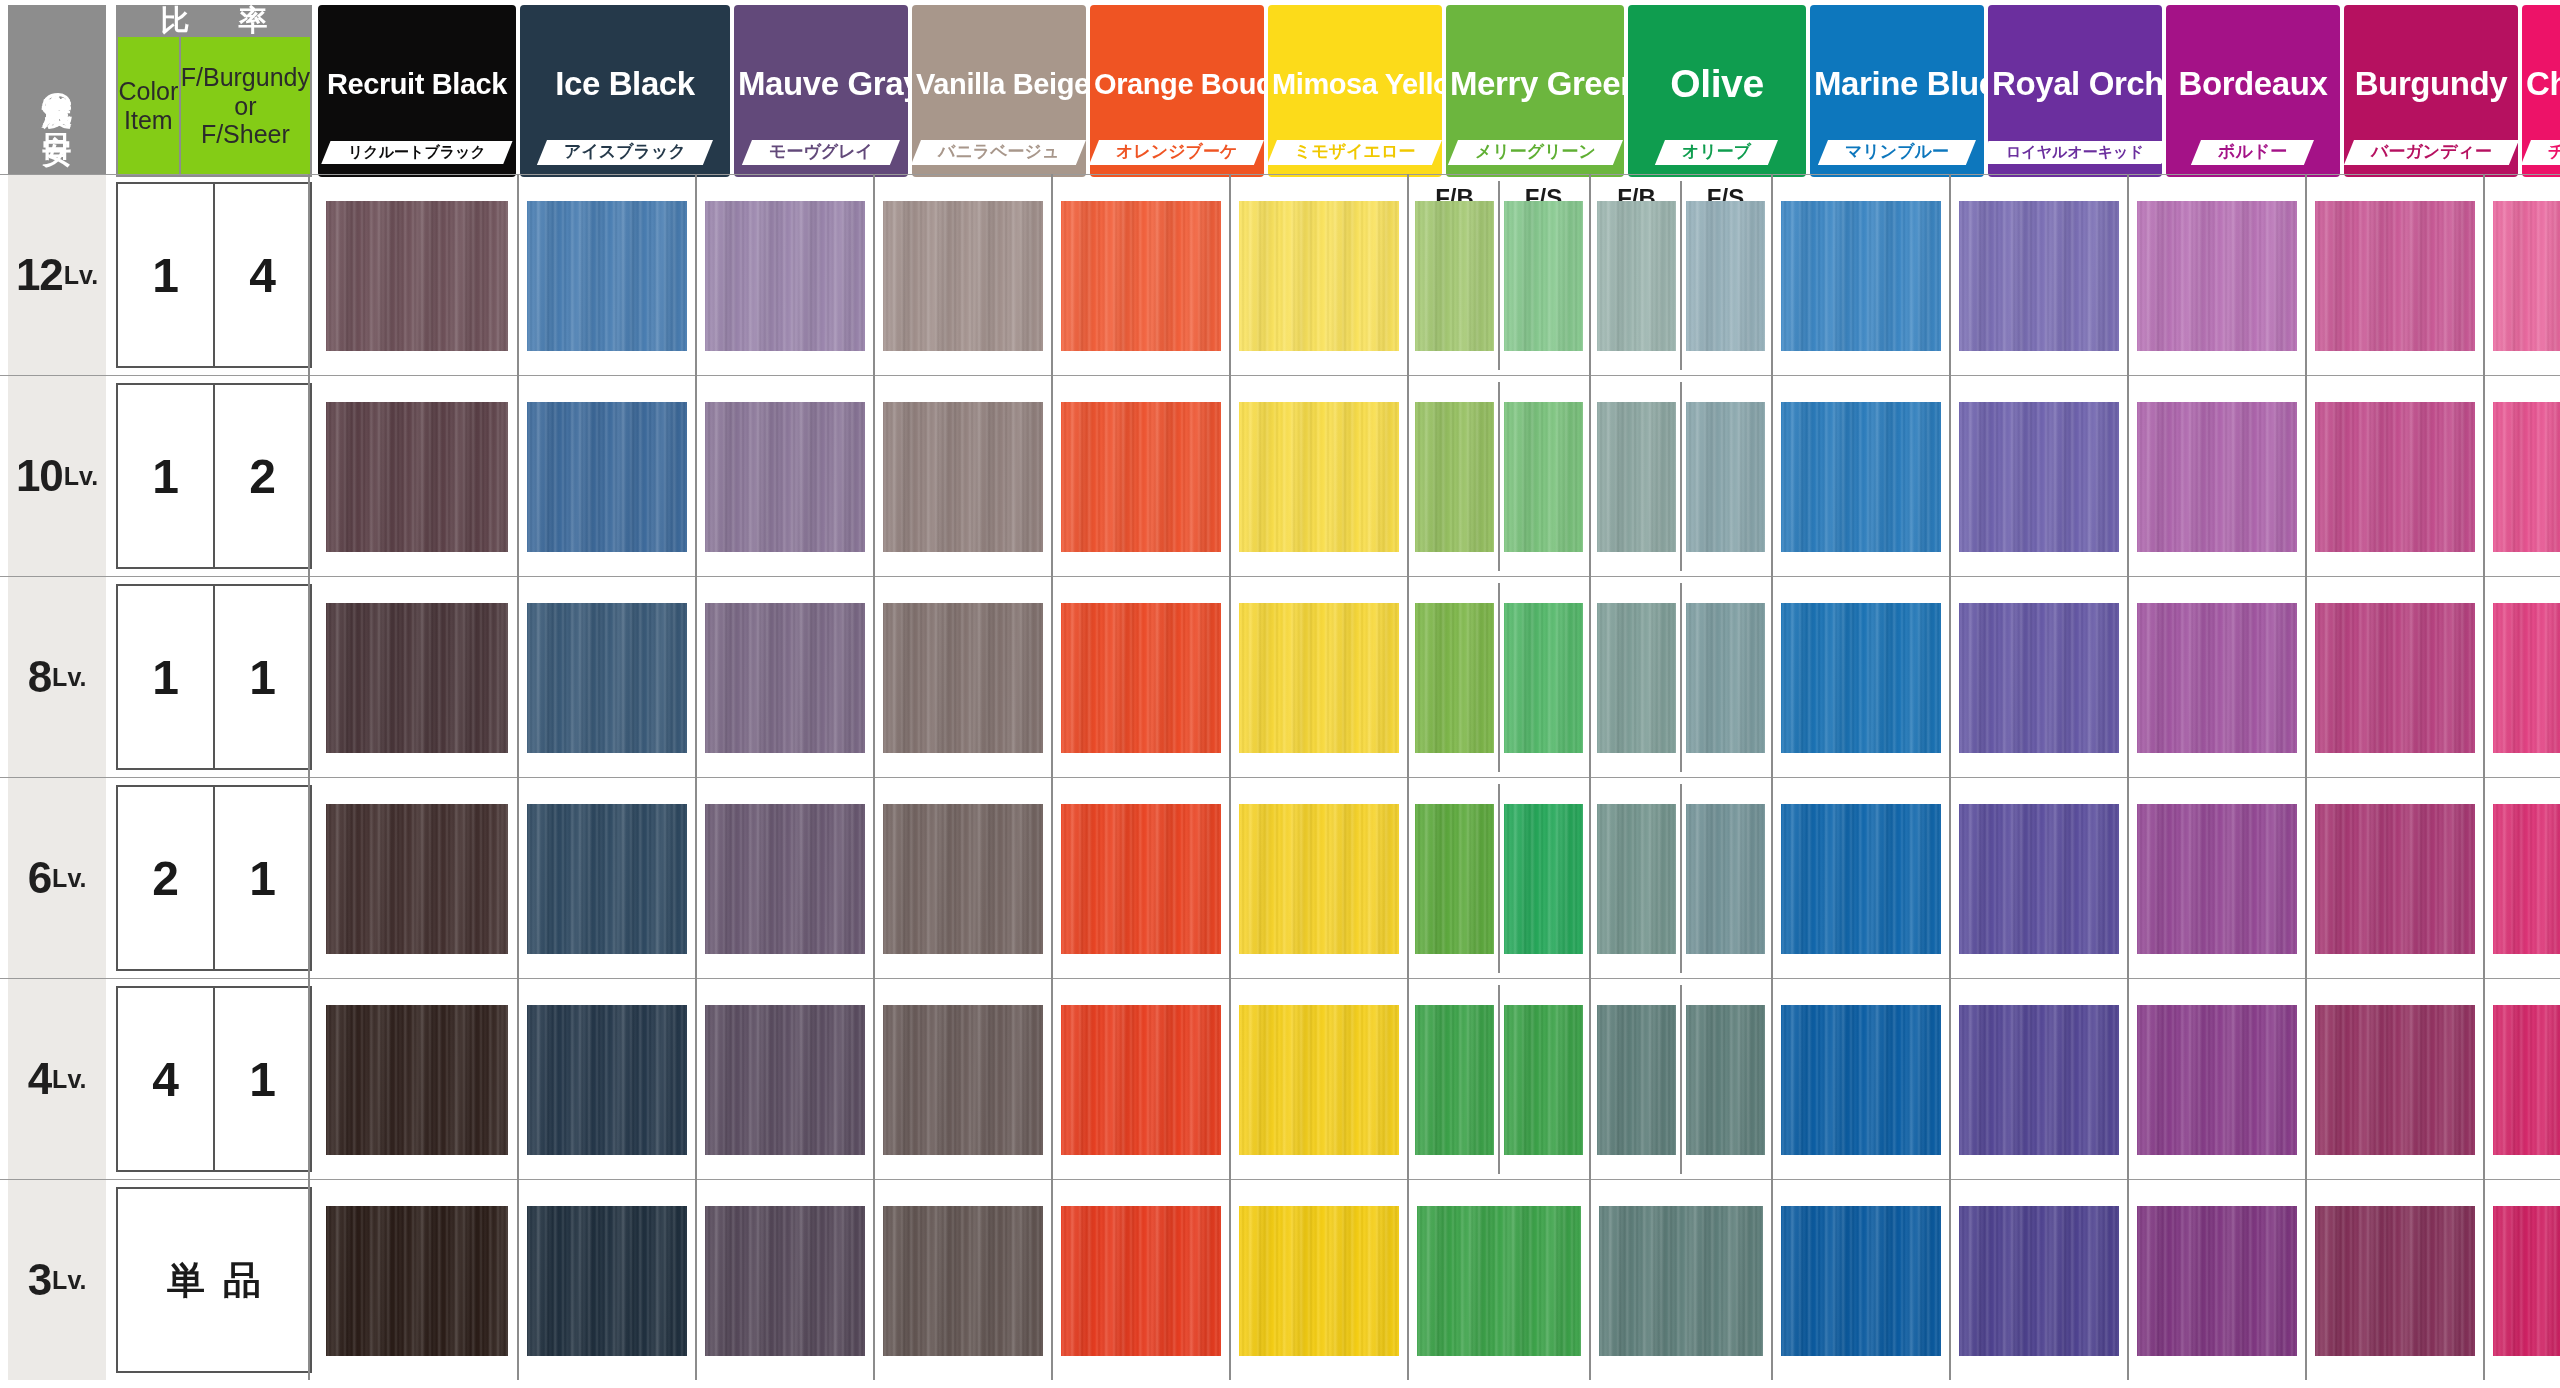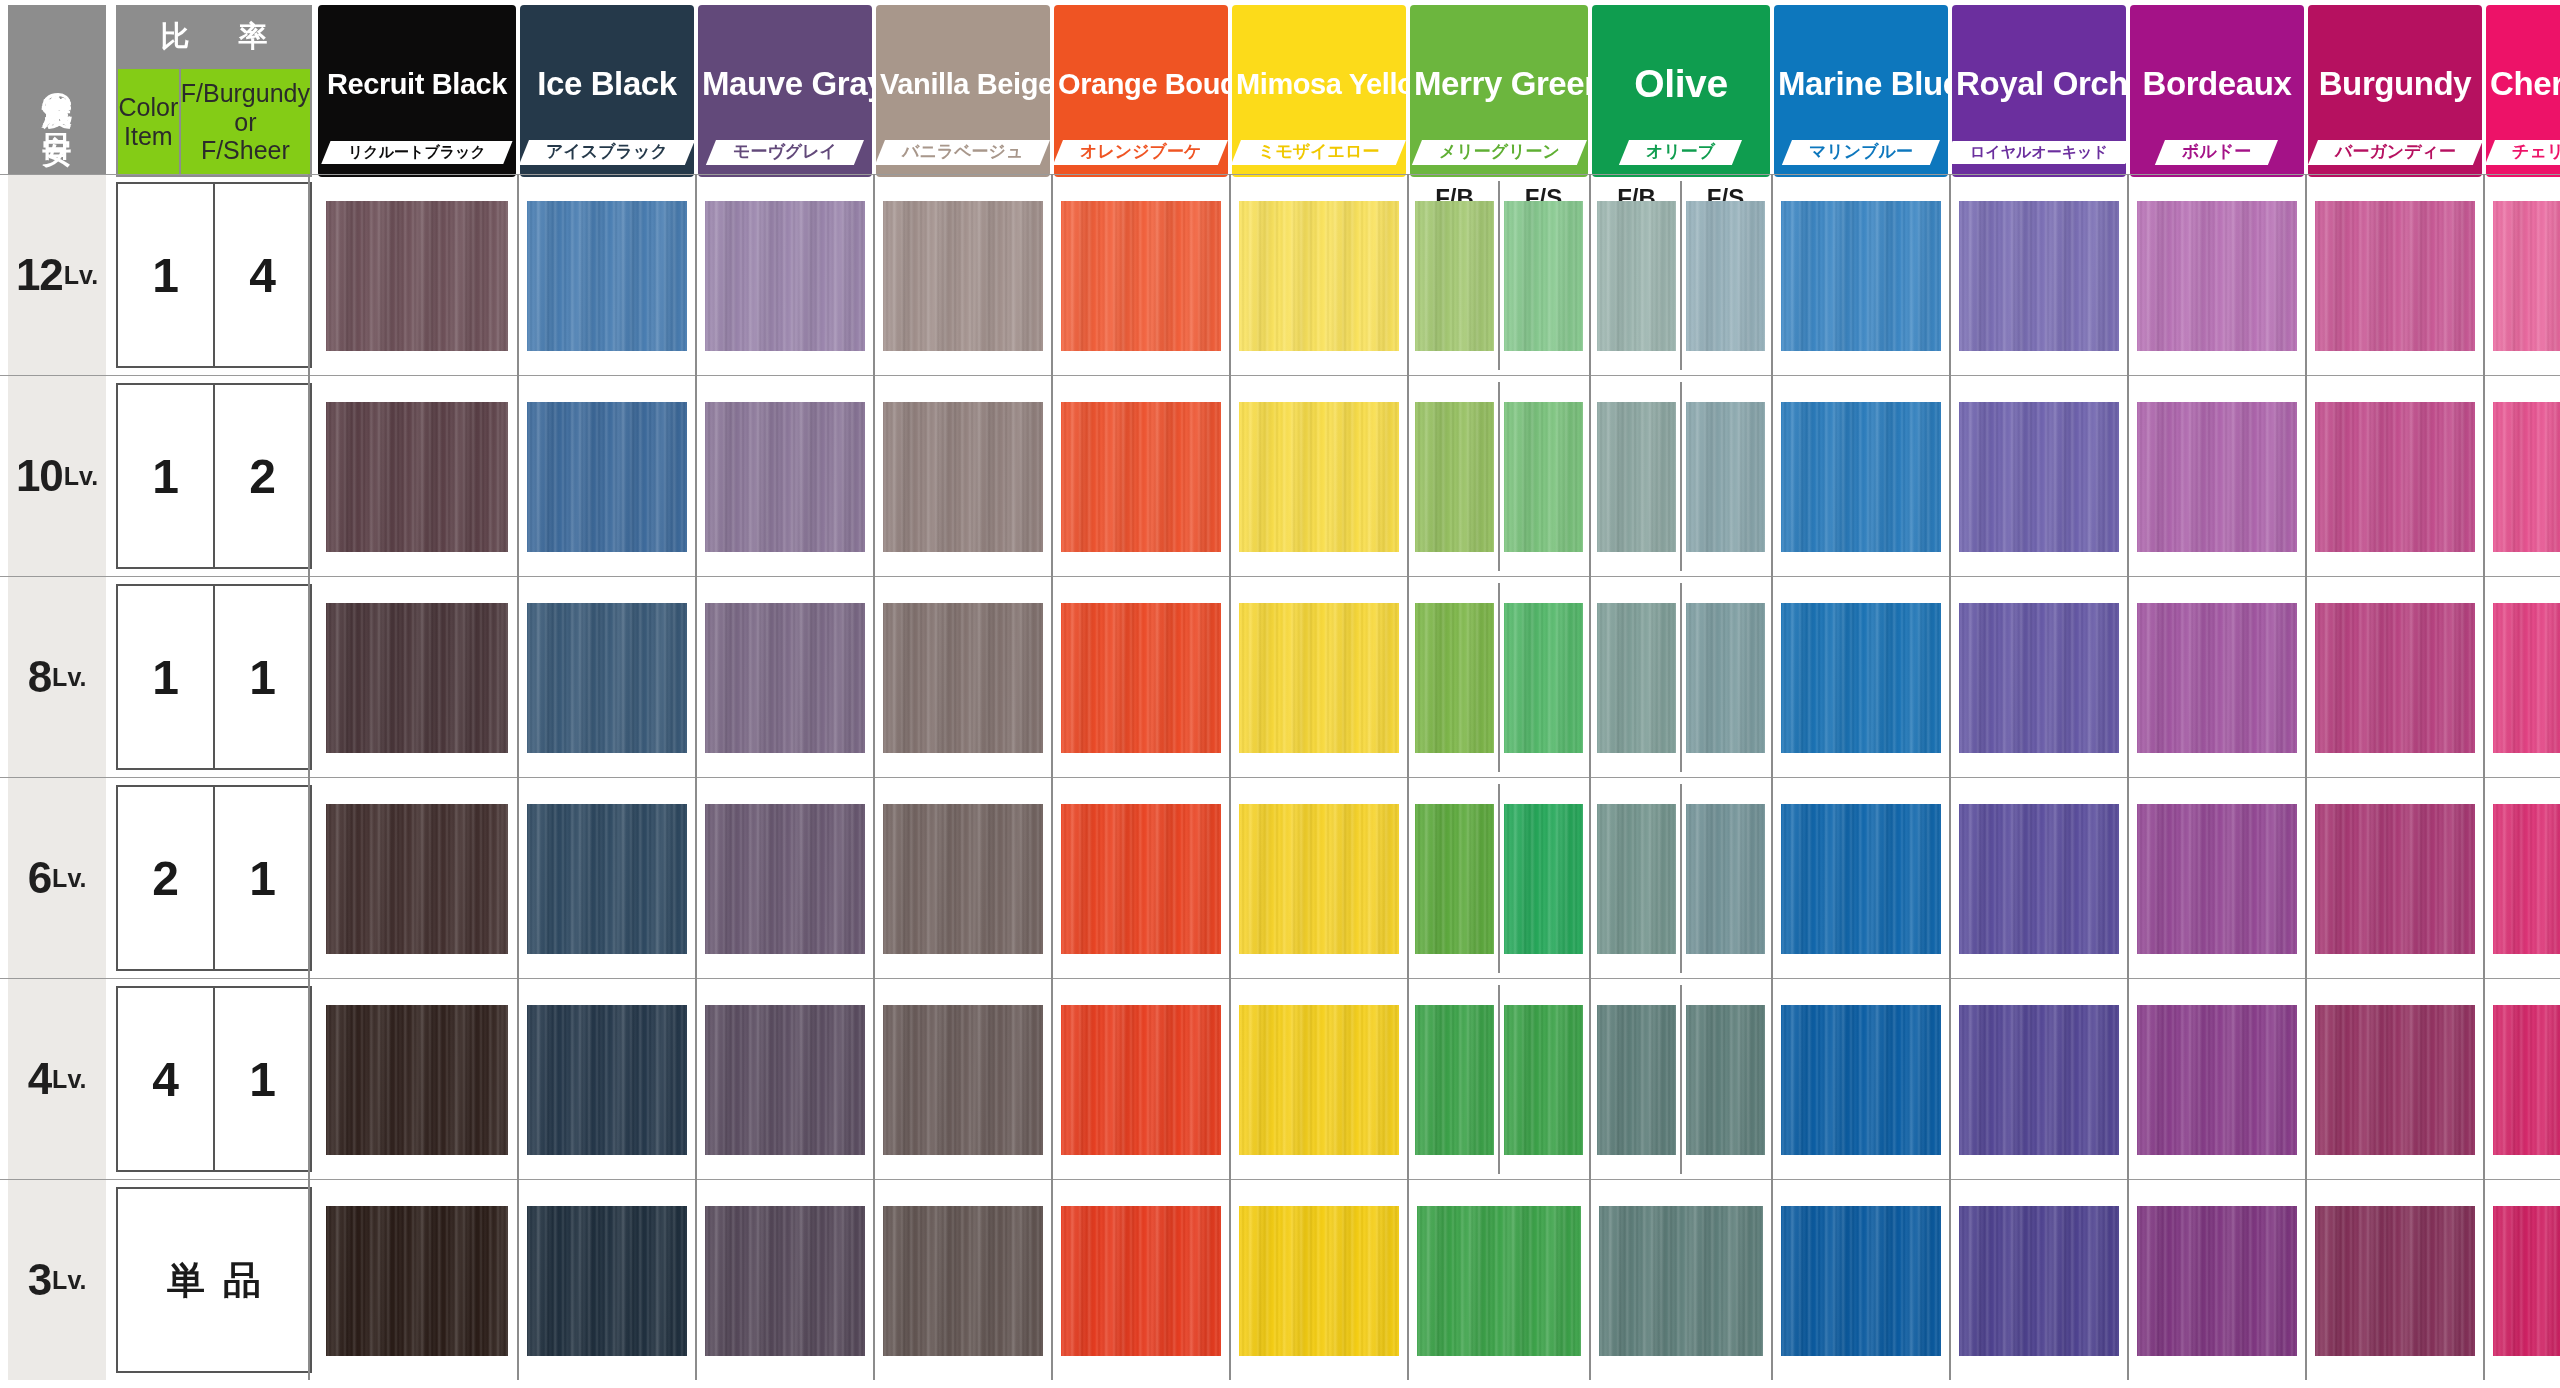--- a/index.html
+++ b/index.html
@@ -55,21 +55,21 @@
   .ratio-head {
     width: 196px;
     height: 172px;
     margin-top: 5px;
     margin-left: 10px;
     flex-shrink: 0;
     display: flex;
     flex-direction: column;
   }
   .ratio-title {
-    height: 64px;
+    height: 32px;
     background: #8d8d8d;
     color: #fff;
     font-size: 29px;
     font-weight: bold;
     display: flex;
     align-items: center;
     justify-content: center;
     letter-spacing: 10px;
     padding-left: 10px;
   }
@@ -313,21 +313,21 @@
     </div>
   </div>
 
   <div class="chips" id="chips">
       <div class="chip" style="width: 198px; background: rgb(12, 11, 11);">
         <div class="chip-name" style="font-size: 29px;">Recruit Black</div>
         <div class="chip-kana-wrap">
           <div class="chip-kana" style="color: rgb(12, 11, 11); font-size: 15px;"><span>リクルートブラック</span></div>
         </div>
       </div>
-      <div class="chip" style="width: 174px; background: rgb(37, 57, 74);">
+      <div class="chip" style="width: 210px; background: rgb(37, 57, 74);">
         <div class="chip-name">Ice Black</div>
         <div class="chip-kana-wrap">
           <div class="chip-kana" style="color: rgb(37, 57, 74);"><span>アイスブラック</span></div>
         </div>
       </div>
       <div class="chip" style="width: 174px; background: rgb(98, 73, 122);">
         <div class="chip-name">Mauve Gray</div>
         <div class="chip-kana-wrap">
           <div class="chip-kana" style="color: rgb(98, 73, 122);"><span>モーヴグレイ</span></div>
         </div>

